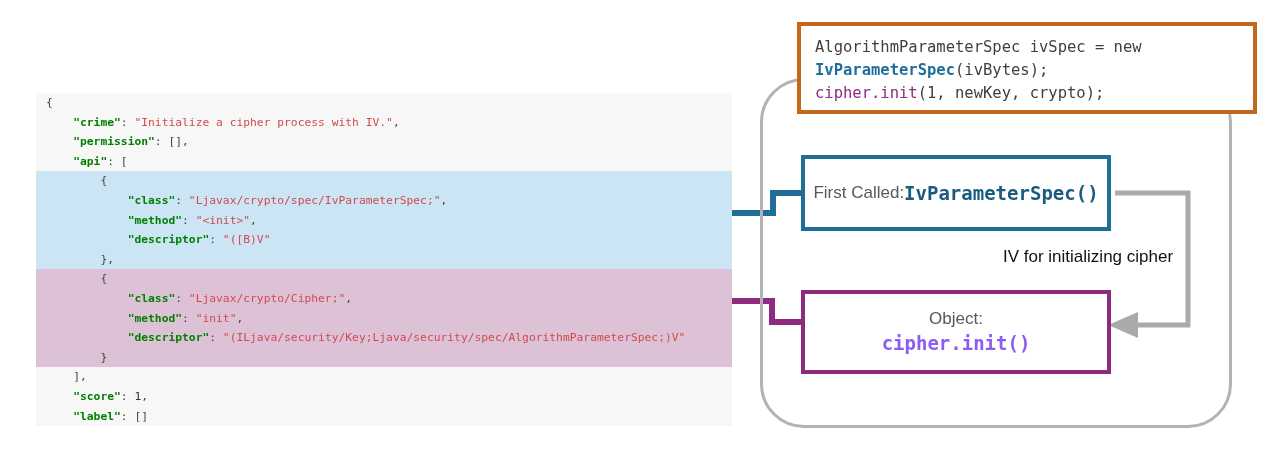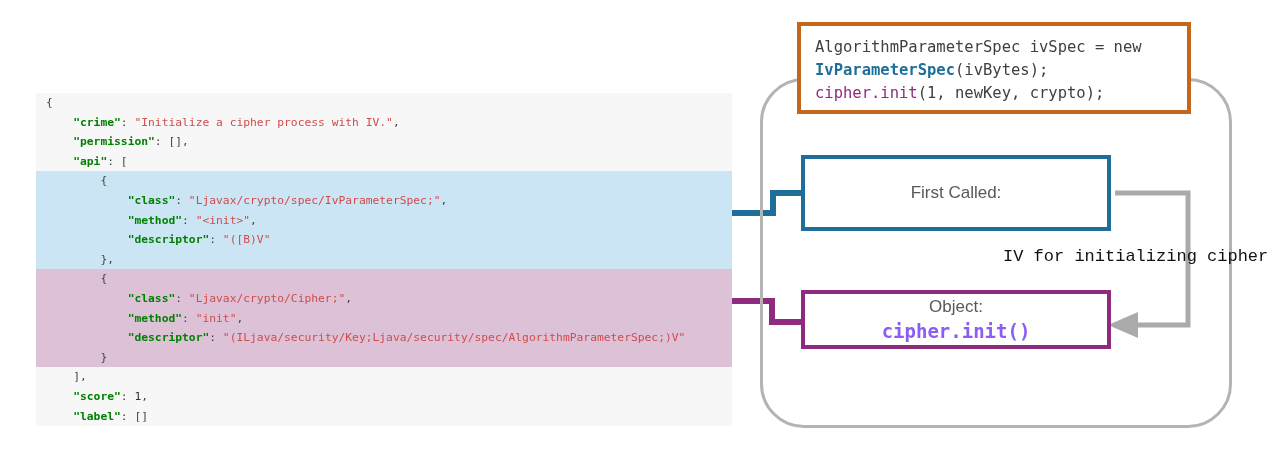--- a/index.html
+++ b/index.html
@@ -66,21 +66,21 @@
   
   .box {
     position: absolute;
     background: #ffffff;
     box-sizing: border-box;
     z-index: 4;
   }
   #orange-box {
     left: 797px;
     top: 22px;
-    width: 394px;
+    width: 460px;
     height: 92px;
     border: 4px solid #c4671a;
     padding: 10px 0 16px 14px;
   }
   .orange-line {
     font-family: "DejaVu Sans Mono", "Liberation Mono", monospace;
     font-size: 15.5px;
     line-height: 23px;
     white-space: pre;
     color: #3f3f3f;
@@ -95,21 +95,21 @@
     height: 76px;
     border: 4px solid #1f6e99;
     display: flex;
     align-items: center;
     justify-content: center;
   }
   #purple-box {
     left: 801px;
     top: 290px;
     width: 310px;
-    height: 59px;
+    height: 84px;
     border: 4px solid #8e2b7f;
     display: flex;
     flex-direction: column;
     align-items: center;
     justify-content: center;
   }
   .box-caption {
     font-family: "Liberation Sans", sans-serif;
     font-size: 17px;
     color: #55595c;
@@ -122,21 +122,21 @@
     line-height: 26px;
   }
   .box-code.blue   { color: #1a5c80; }
   .box-code.purple { color: #8b5cf6; }
 
   
   #annotation {
     position: absolute;
     left: 1003px;
     top: 247px;
-    font-family: Liberation Mono, monospace;
+    font-family: Liberation Sans, sans-serif;
     font-size: 17px;
     color: #111111;
     white-space: nowrap;
     z-index: 5;
   }
 </style>
 </head>
 <body>
 
 <svg id="canvas" viewBox="0 0 1280 451" xmlns="http://www.w3.org/2000/svg">
@@ -178,20 +178,21 @@
   </div>
 
 <div class="box" id="orange-box">
     <div class="orange-line"><span>AlgorithmParameterSpec ivSpec = new</span></div>
     <div class="orange-line"><span class="tok-blue">IvParameterSpec</span><span>(ivBytes);</span></div>
     <div class="orange-line"><span class="tok-purple">cipher.init</span><span>(1, newKey, crypto);</span></div>
   </div>
 
 <div class="box" id="blue-box">
   <div class="box-caption">First Called:</div>
+  <div class="box-code blue">IvParameterSpec()</div>
 </div>
 
 <div class="box" id="purple-box">
   <div class="box-caption">Object:</div>
   <div class="box-code purple">cipher.init()</div>
 </div>
 
 <div id="annotation">IV for initializing cipher</div>
 
 </body></html>

